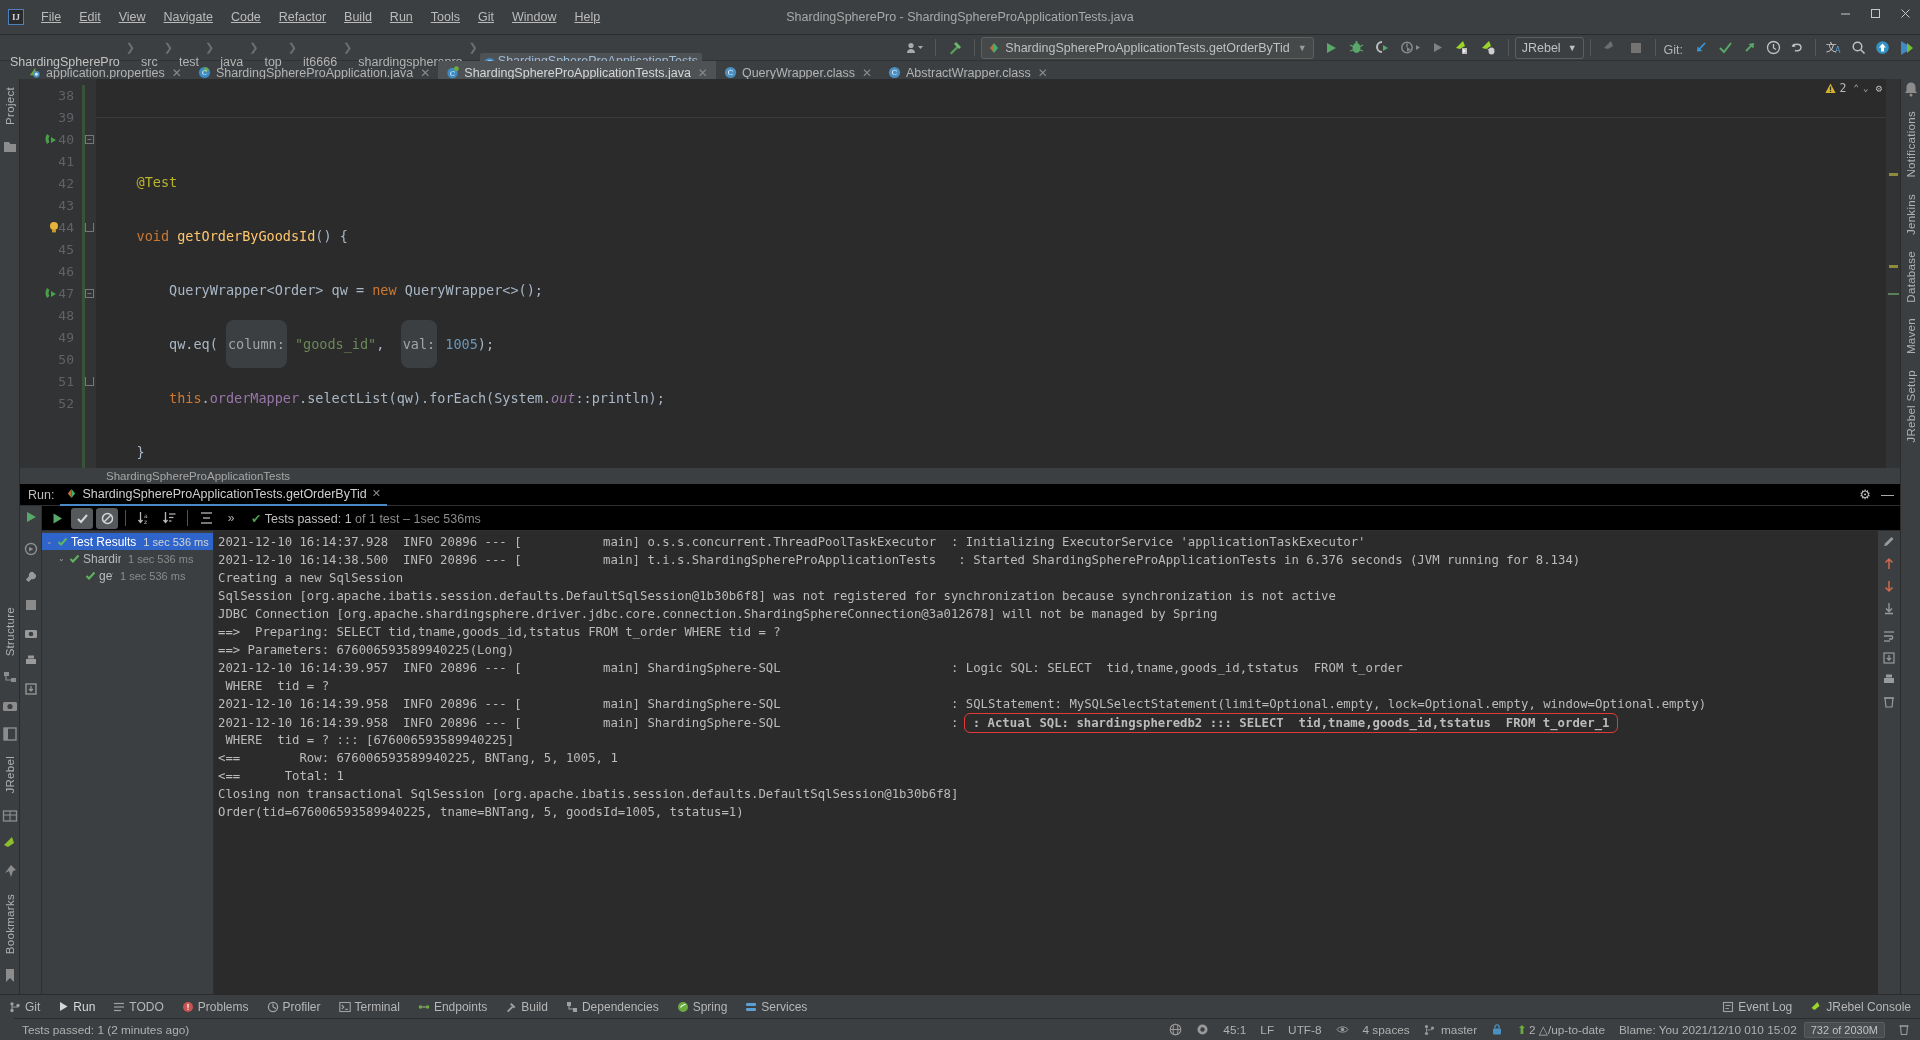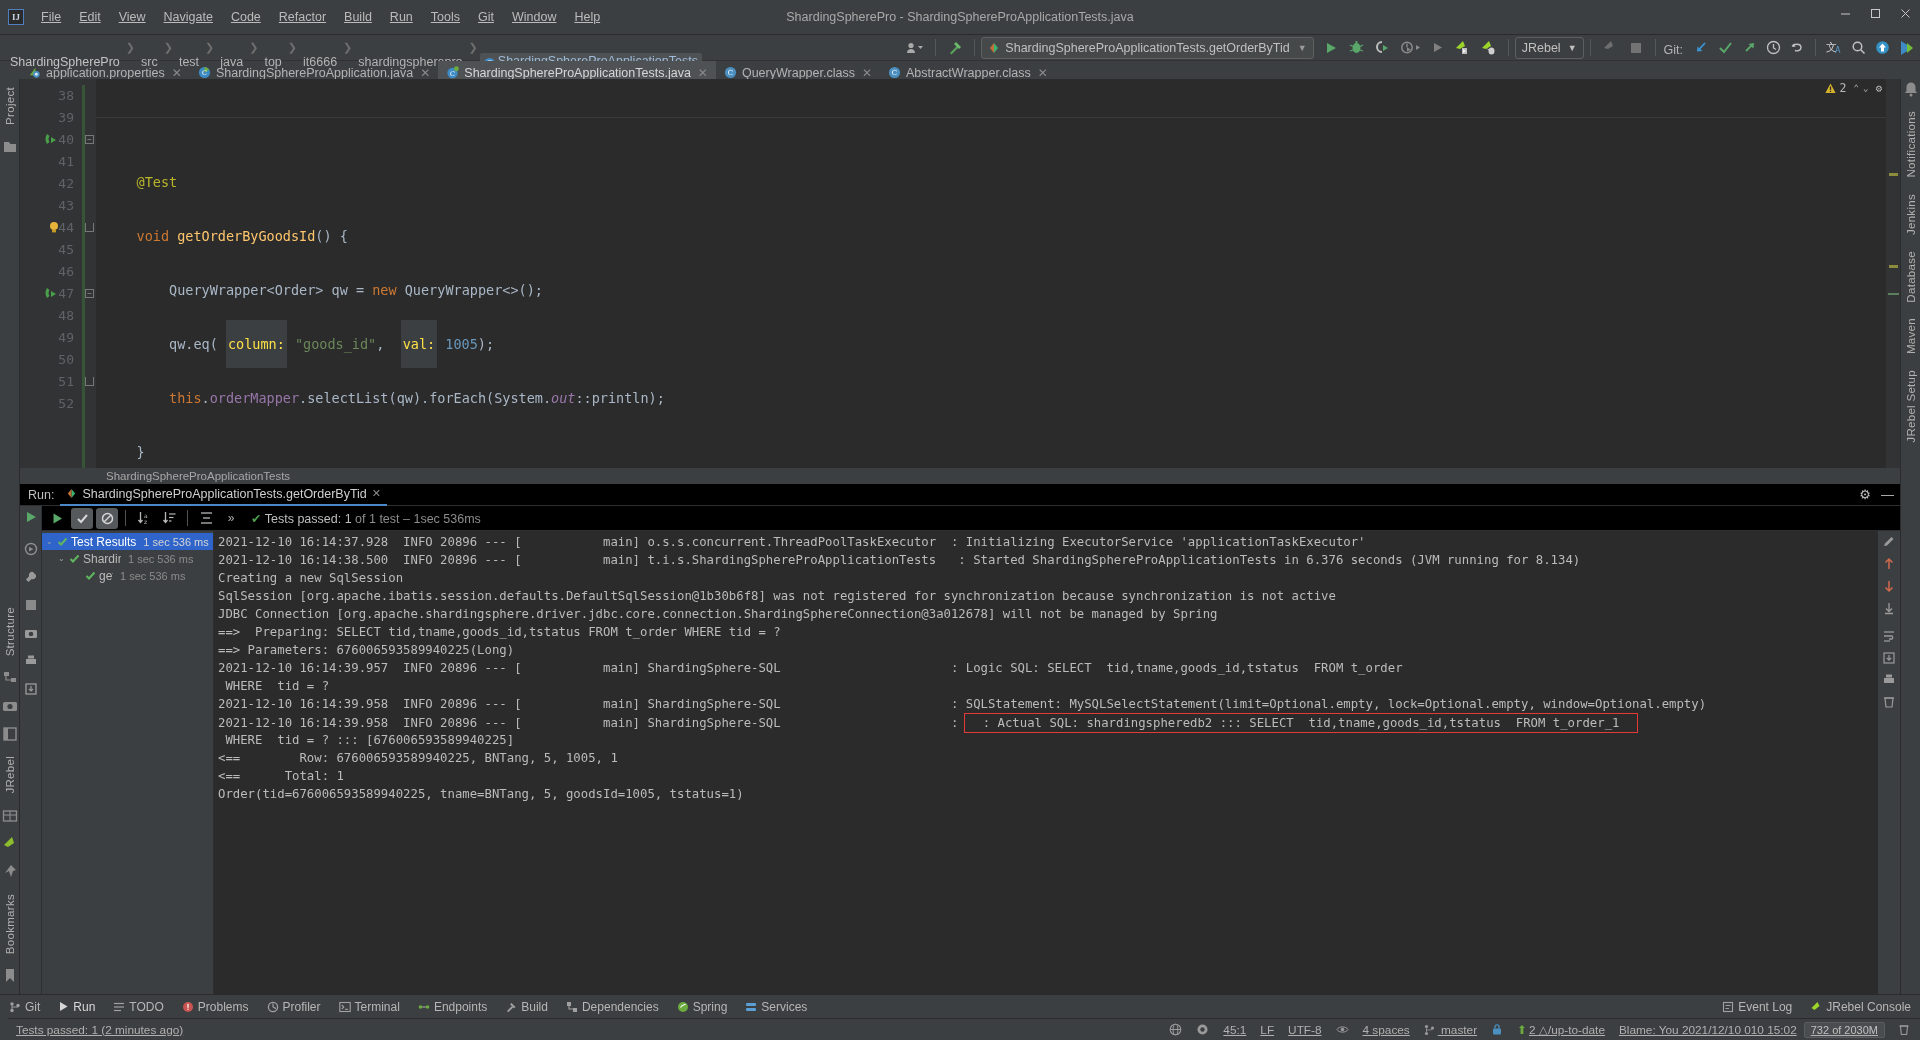--- a/index.html
+++ b/index.html
@@ -144,21 +144,21 @@
   }
 
   
   .kw { color: #cc7832; }
   .str { color: #6a8759; }
   .num { color: #6897bb; }
   .ann { color: #bbb529; margin-top: 14px; }
   .fn { color: #ffc66d; }
   .fld { color: #9876aa; }
   .cmtparam {
-    color: #fde047; background: #3c3f41; border-radius: 1px;
+    color: #a3a3a3; background: #3c3f41; border-radius: 8px;
     padding: 16px 2px; font-style: normal;
   }
   .ital { font-style: italic; color: #9876aa; }
   .sep-line { border-top: 1px solid #3b3b3b; }
 
   
   .errstripe {
     position:absolute; right:0; top:0; width:14px; bottom:0; background:#313335;
   }
   .warn-head {
@@ -217,44 +217,44 @@
   .tt-time { color:#8b8b8b; font-size:11px; margin-left:4px; }
   .tri { width:8px; font-size:8px; color:#a0a0a0; }
 
   .console {
     flex:1; background:#2b2b2b; overflow:hidden; position:relative;
     font-family:"DejaVu Sans Mono", monospace; font-size:12.3px;
     color:#bbbbbb; padding:2px 0 0 4px; line-height:18px;
   }
   .cl { white-space:pre; height:18px; }
   .sql-hl {
-    display:inline-block; border:1.5px solid #e53935; border-radius:0;
-    padding:0 18px; margin-left:-2px;
+    display:inline-block; border:1.5px solid #e53935; border-radius:6px;
+    padding:0 8px; margin-left:-2px;font-weight:bold;
   }
   .console-right {
     position:absolute; right:0; top:0; width:22px; bottom:0;
     background:#3c3f41; display:flex; flex-direction:column;
     align-items:center; padding-top:4px; gap:8px;
   }
 
   
   .bottombar {
     position:absolute; left:0; right:0; bottom:22px; height:24px;
     background:#3c3f41; border-top:1px solid #2b2b2b;
     display:flex; align-items:center; font-size:12px; color:#b6b6b6;
   }
   .bb-item { display:flex; align-items:center; gap:4px; padding:0 9px; height:24px; white-space:nowrap; }
   .bb-item.active { color:#d8d8d8; }
   .bb-right { margin-left:auto; display:flex; }
 
   
   .statusbar {
-    position:absolute; left:8px; right:0; bottom:0; height:22px;
+    position:absolute; left:14px; right:0; bottom:0; height:22px;
     background:#3c3f41; border-top:1px solid #2b2b2b;
-    display:flex; align-items:center; font-size:11.8px; color:#b0b0b0;text-decoration:underline;
+    display:flex; align-items:center; font-size:11.8px; color:#b0b0b0;
   }
   .sb-left { padding-left:8px; }
   .sb-right { margin-left:auto; display:flex; align-items:center; }
   .sb-item { padding:0 7px; white-space:nowrap; }
   .mem {
     background:#4a4d4f; border:1px solid #5a5d5f; padding:1px 6px;
     margin-right:6px; color:#c0c0c0; font-size:11px; border-radius:2px;
   }
   svg { display:block; }
 </style>
@@ -803,20 +803,21 @@
           <div class="cl">JDBC Connection [org.apache.shardingsphere.driver.jdbc.core.connection.ShardingSphereConnection@3a012678] will not be managed by Spring</div>
           <div class="cl">==&gt;  Preparing: SELECT tid,tname,goods_id,tstatus FROM t_order WHERE tid = ?</div>
           <div class="cl">==&gt; Parameters: 676006593589940225(Long)</div>
           <div class="cl">2021-12-10 16:14:39.957  INFO 20896 --- [           main] ShardingSphere-SQL                       : Logic SQL: SELECT  tid,tname,goods_id,tstatus  FROM t_order</div>
           <div class="cl"> WHERE  tid = ?</div>
           <div class="cl">2021-12-10 16:14:39.958  INFO 20896 --- [           main] ShardingSphere-SQL                       : SQLStatement: MySQLSelectStatement(limit=Optional.empty, lock=Optional.empty, window=Optional.empty)</div>
           <div class="cl"><span>2021-12-10 16:14:39.958  INFO 20896 --- [           main] ShardingSphere-SQL                       : </span><span class="sql-hl">: Actual SQL: shardingspheredb2 ::: SELECT  tid,tname,goods_id,tstatus  FROM t_order_1</span></div>
           <div class="cl"> WHERE  tid = ? ::: [676006593589940225]</div>
           <div class="cl">&lt;==        Row: 676006593589940225, BNTang, 5, 1005, 1</div>
           <div class="cl">&lt;==      Total: 1</div>
+          <div class="cl">Closing non transactional SqlSession [org.apache.ibatis.session.defaults.DefaultSqlSession@1b30b6f8]</div>
           <div class="cl">Order(tid=676006593589940225, tname=BNTang, 5, goodsId=1005, tstatus=1)</div>
 
           <div class="console-right">
             <svg width="14" height="14" viewBox="0 0 14 14">
                 <path d="M2 11 L3 8.5 L9.5 2 L11.5 4 L5 10.5 Z" fill="#9a9a9a"></path>
               </svg>
             <svg width="14" height="14" viewBox="0 0 14 14">
                 <path d="M7 2 L7 12 M3.5 5.5 L7 2 L10.5 5.5" stroke="#cf6a4c" stroke-width="1.5" fill="none"></path>
               </svg>
             <svg width="14" height="14" viewBox="0 0 14 14">

